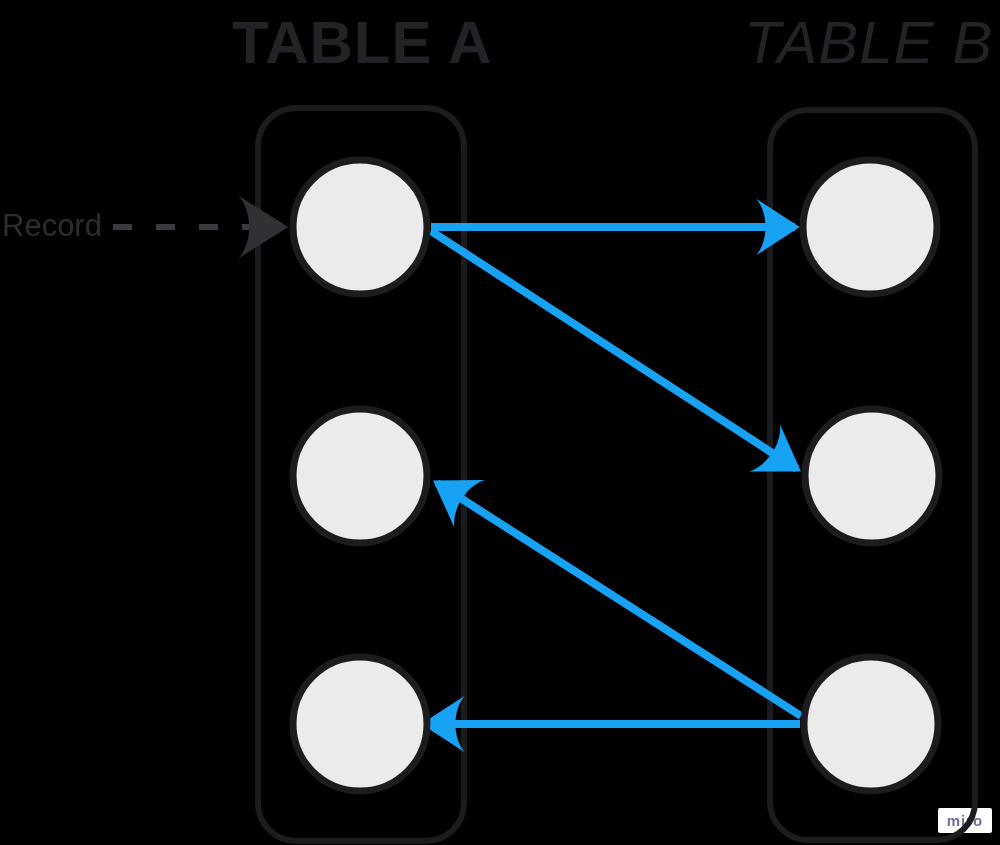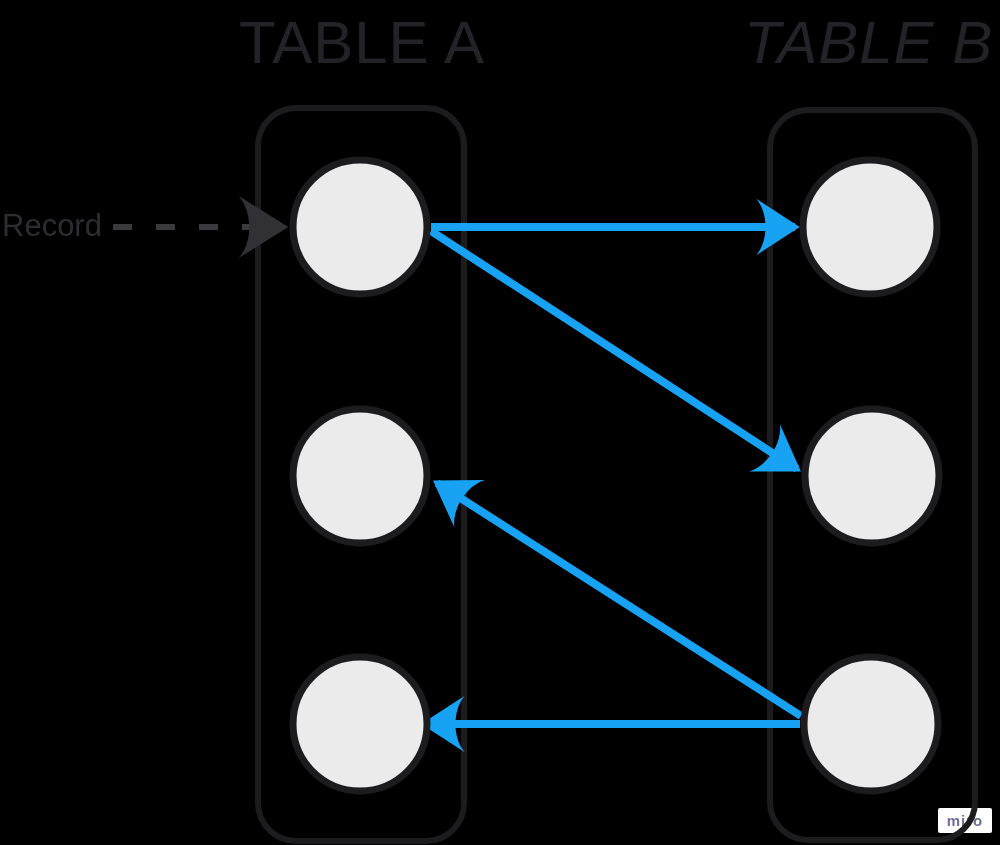--- a/index.html
+++ b/index.html
@@ -5,21 +5,21 @@
   html,body{margin:0;padding:0;background:#000;}
   .canvas{
     position:relative;width:1000px;height:845px;overflow:hidden;
     background:var(--bg,#000);
     font-family:"Liberation Sans",sans-serif;
   }
   .title{
     position:absolute;top:13px;line-height:1;font-size:60px;font-weight:400;
     color:var(--title,#232327);letter-spacing:1px;white-space:nowrap;z-index:3;
   }
-  .title-a{left:239px;}
+  .title-a{left:232px;font-weight:bold;}
   .title-b{left:744px;font-style:italic;}
   .record-label{
     position:absolute;left:2px;top:209px;line-height:1.1;font-size:31px;
     color:var(--record,#2d2d31);z-index:3;white-space:nowrap;text-align:center;
   }
   .wm{
     position:absolute;left:938px;top:808px;width:54px;height:25px;z-index:1;
     background:var(--wm-bg,#fff);border-radius:2px;
     display:flex;align-items:center;justify-content:center;
   }

